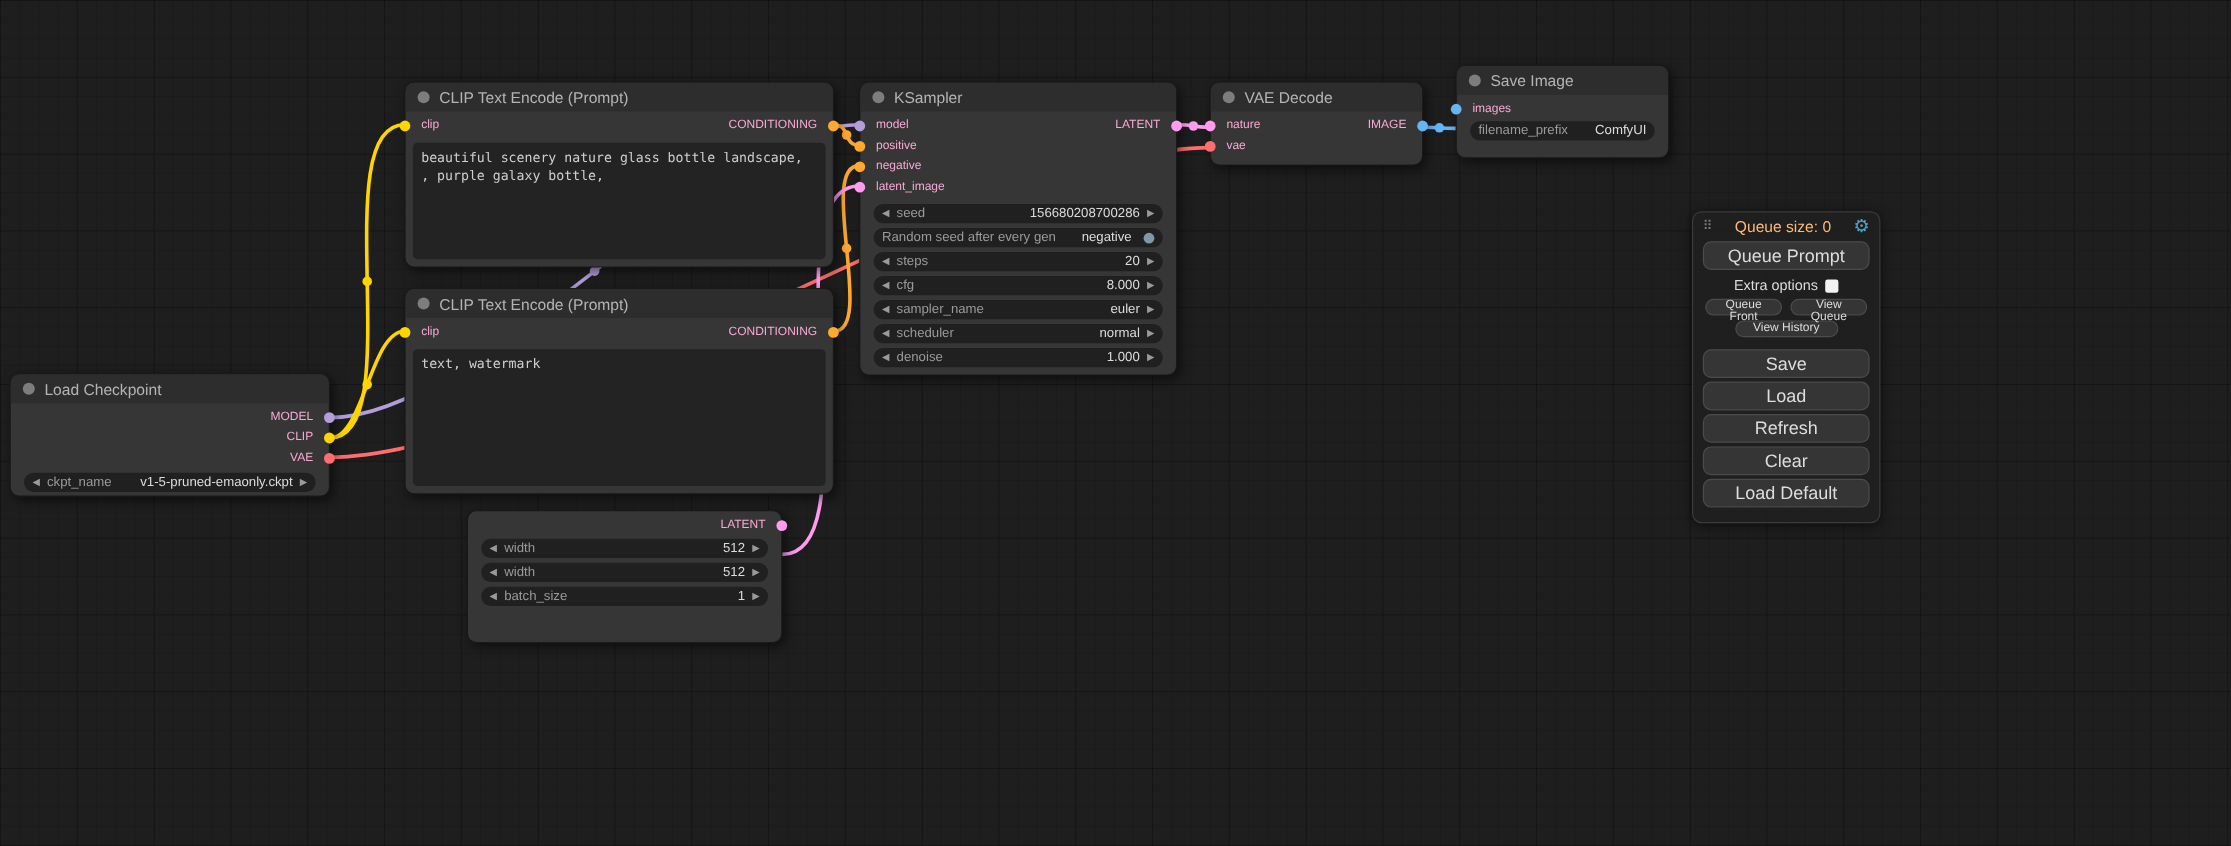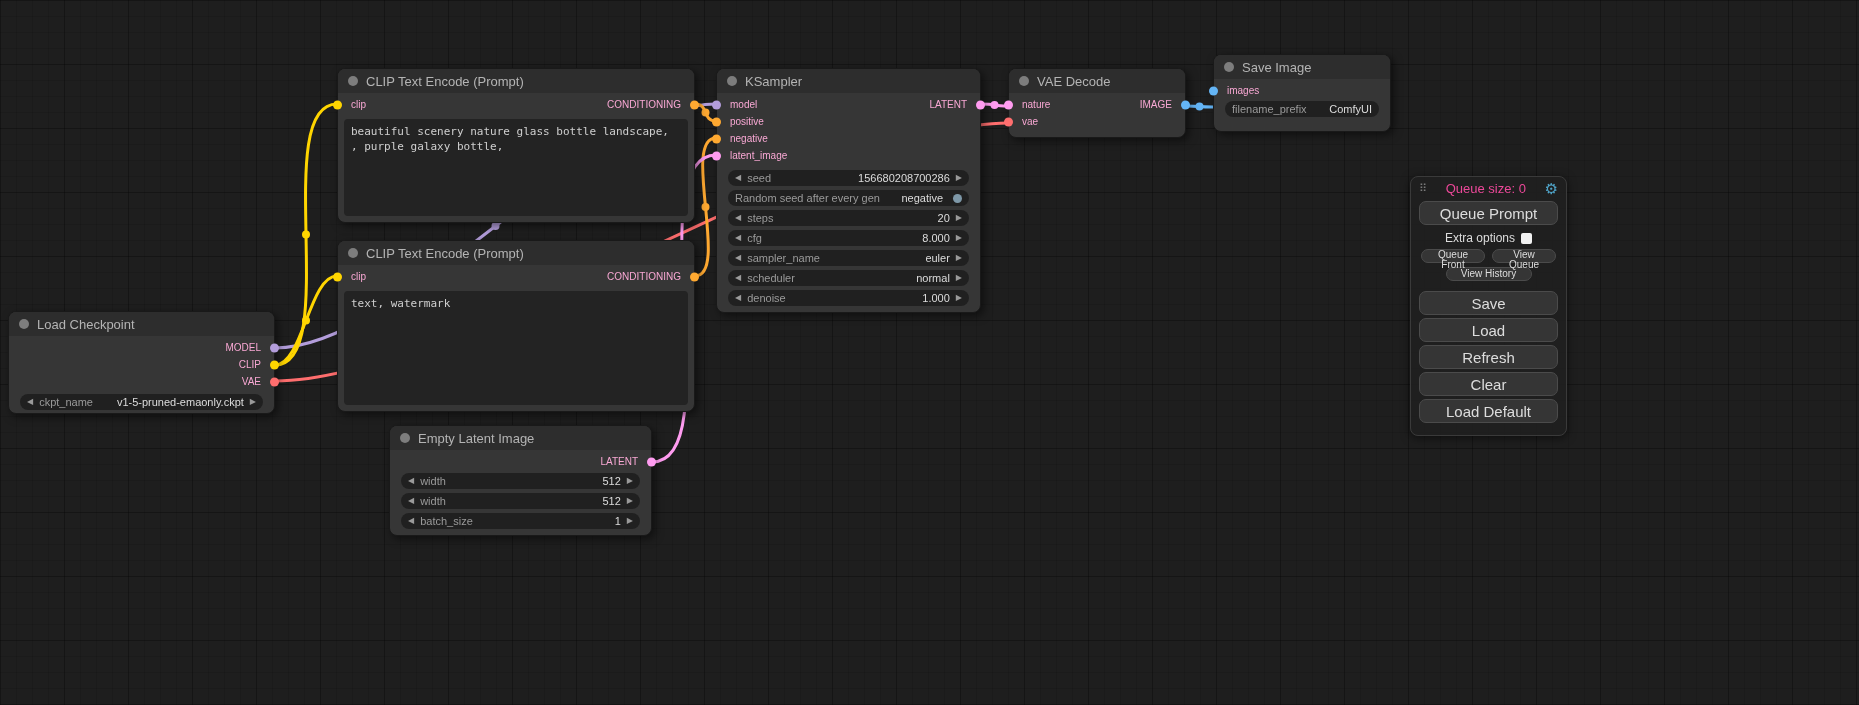--- a/index.html
+++ b/index.html
@@ -61,21 +61,21 @@
   }
 
   
   #queue-panel {
     position:absolute; left:1410px; top:176px; width:157px; z-index:3;
     background:rgba(31,31,31,0.97); border:1px solid #3a3a3a; border-radius:8px;
     padding-bottom:9px; box-shadow:0 2px 10px rgba(0,0,0,0.55);
   }
   .qp-header { display:flex; align-items:center; padding:4px 8px 2px; }
   .drag-handle { color:#7a7a7a; font-size:11px; cursor:grab; }
-  .qp-size { flex:1; text-align:center; color:#ec4899; font-size:13px; }
+  .qp-size { flex:1; text-align:center; color:#fdba74; font-size:13px; }
   .gear { font-size:15px; line-height:1; cursor:pointer; }
   .qp-btn {
     display:block; width:calc(100% - 16px); margin:3px 8px;
     background:#353535; border:1px solid #4b4b4b; border-radius:7px;
     color:#dddddd; font-family:"Liberation Sans", sans-serif; cursor:pointer;
   }
   .qp-btn.big   { height:24px; font-size:15px; }
   .qp-btn.small { height:14px; font-size:10px; line-height:10px; padding:0 4px; margin:0; }
   .qp-extra { display:flex; justify-content:center; align-items:center; gap:6px;
               margin:6px 0 4px; color:#dddddd; font-size:12px; }
@@ -271,24 +271,20 @@
         <span class="slot-dot in" style="background: rgb(100, 181, 246);"></span>
       </div>
       <div class="widget" style="margin-top:2px">
         <span class="wlabel">filename_prefix</span>
         <span class="wvalue">ComfyUI</span>
       </div>
     </div>
   </div>
 
   <div class="node" style="left:389px; top:425px; width:263px; height:111px">
-    <div class="node-title">
-      <span class="title-dot"></span>
-      <span>Empty Latent Image</span>
-    </div>
     <div class="node-body">
       <div class="slot-row right">
         <span>LATENT</span>
         <span class="slot-dot out" style="background: rgb(255, 156, 240);"></span>
       </div>
       <div class="widget" style="margin-top:3px">
         <span class="arrow">◀</span>
         <span class="wlabel">width</span>
         <span class="wvalue">512</span>
         <span class="arrow">▶</span>

